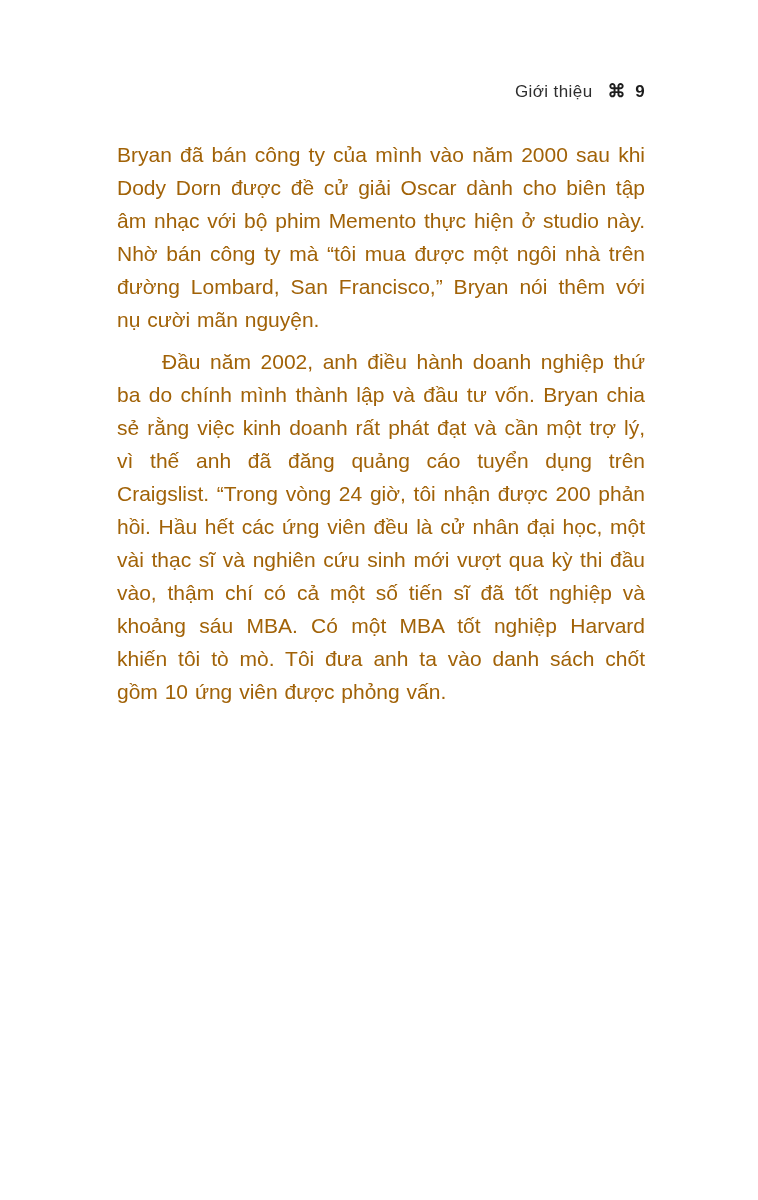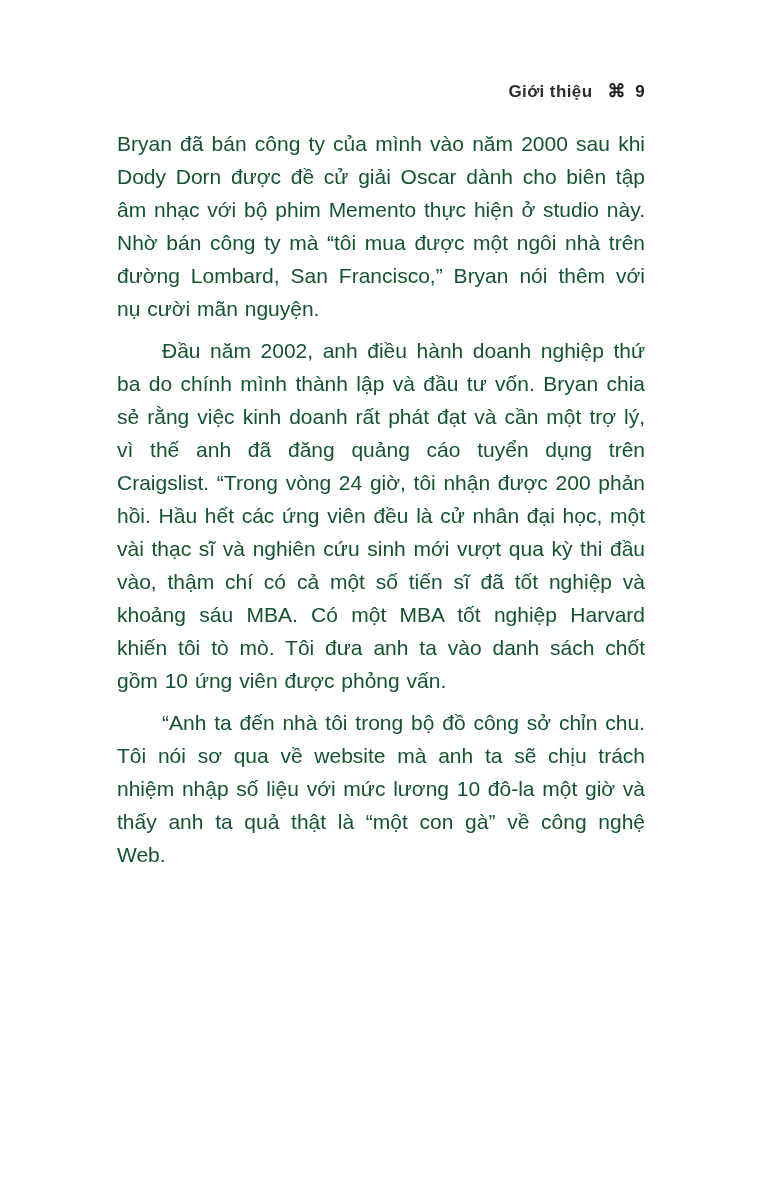--- a/index.html
+++ b/index.html
@@ -19,40 +19,40 @@
     position: absolute;
     top: 80px;
     right: 113px;
     font-size: 17px;
     line-height: 22px;
     color: #2e2e2e;
     letter-spacing: 0.4px;
     white-space: nowrap;
   }
   .running-header .section-title {
-    font-weight: 700;
+    font-weight: 400;
   }
   .running-header .ornament {
     font-weight: 700;
     font-size: 18px;
     color: #1d1d1d;
     margin: 0 4px 0 10px;
   }
   .running-header .page-number {
     font-weight: 700;
     color: #1d1d1d;
   }
   .content {
     position: absolute;
-    top: 127px;
+    top: 138px;
     left: 117px;
     width: 528px;
     font-size: 21px;
     line-height: 33px;
-    color: #14532d;
+    color: #a16207;
     text-align: justify;
     word-spacing: 1px;
   }
   .content p {
     margin: 0 0 9px 0;
   }
   .content p.indent {
     text-indent: 45px;
   }
   .content p.continues {
@@ -66,16 +66,15 @@
 
   <div class="running-header">
     <span class="section-title">Giới thiệu</span>
     <span class="ornament">⌘</span>
     <span class="page-number">9</span>
   </div>
 
   <div class="content">
     <p>Bryan đã bán công ty của mình vào năm 2000 sau khi Dody Dorn được đề cử giải Oscar dành cho biên tập âm nhạc với bộ phim Memento thực hiện ở studio này. Nhờ bán công ty mà “tôi mua được một ngôi nhà trên đường Lombard, San Francisco,” Bryan nói thêm với nụ cười mãn nguyện.</p>
     <p class="indent">Đầu năm 2002, anh điều hành doanh nghiệp thứ ba do chính mình thành lập và đầu tư vốn. Bryan chia sẻ rằng việc kinh doanh rất phát đạt và cần một trợ lý, vì thế anh đã đăng quảng cáo tuyển dụng trên Craigslist. “Trong vòng 24 giờ, tôi nhận được 200 phản hồi. Hầu hết các ứng viên đều là cử nhân đại học, một vài thạc sĩ và nghiên cứu sinh mới vượt qua kỳ thi đầu vào, thậm chí có cả một số tiến sĩ đã tốt nghiệp và khoảng sáu MBA. Có một MBA tốt nghiệp Harvard khiến tôi tò mò. Tôi đưa anh ta vào danh sách chốt gồm 10 ứng viên được phỏng vấn.</p>
-    <p class="indent">“Anh ta đến nhà tôi trong bộ đồ công sở chỉn chu. Tôi nói sơ qua về website mà anh ta sẽ chịu trách nhiệm nhập số liệu với mức lương 10 đô-la một giờ và thấy anh ta quả thật là “một con gà” về công nghệ Web.</p>
   </div>
 
 </div>
 
 </body></html>

